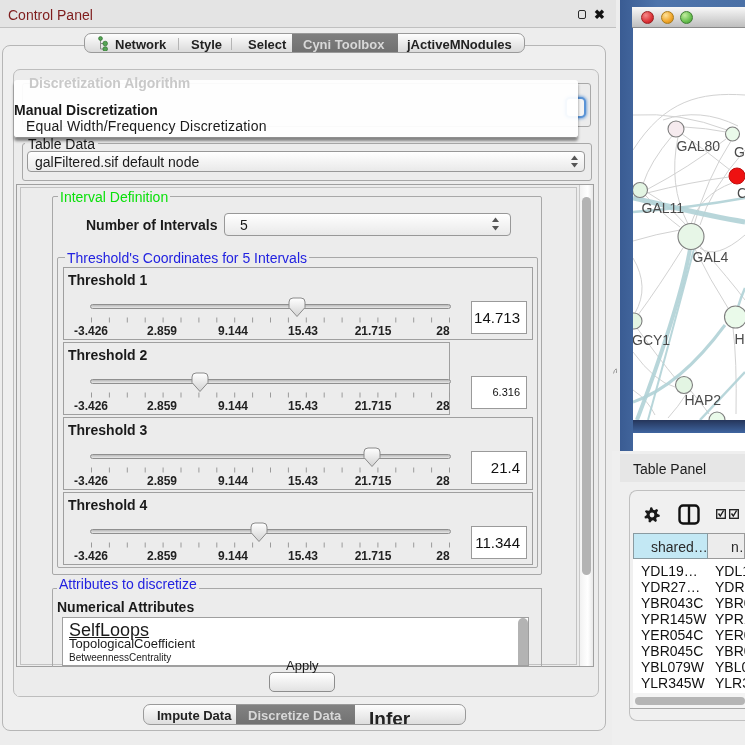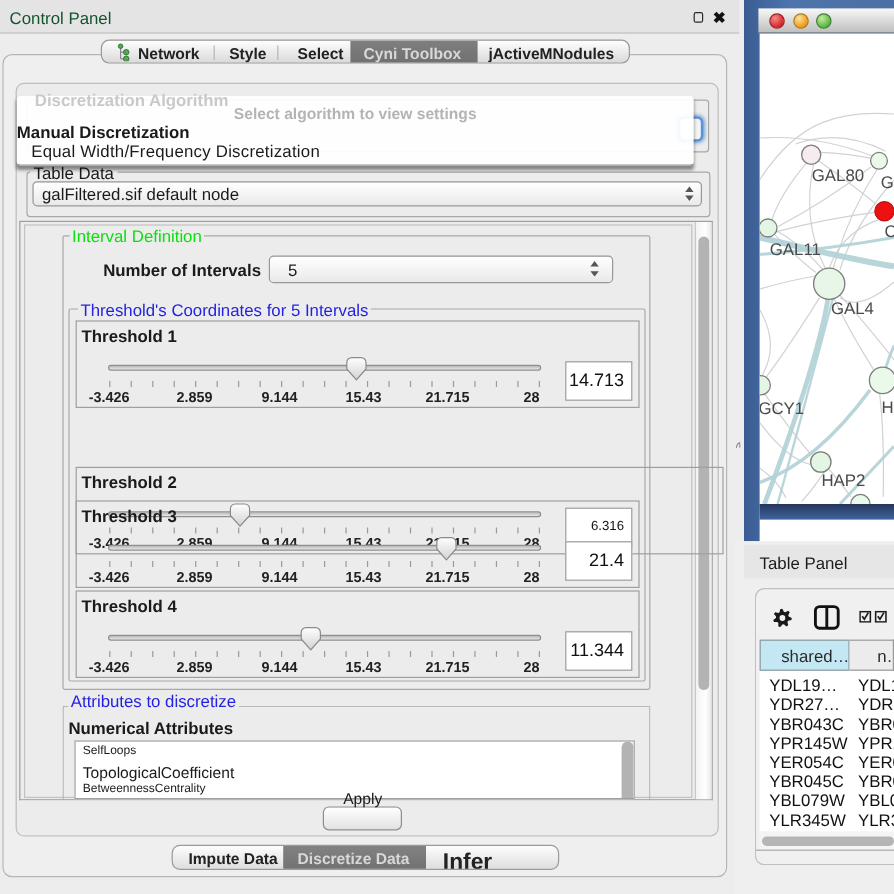--- a/index.html
+++ b/index.html
@@ -6,21 +6,21 @@
 body{width:745px;height:745px;position:relative;overflow:hidden;
   font-family:"Liberation Sans",sans-serif;background:#ededed;}
 .abs{position:absolute;}
 .b13{font-size:14px;font-weight:bold;color:#1a1a1a;}
 .n13{font-size:14px;color:#1a1a1a;}
 </style>
 </head>
 <body>
 
 <div class="abs" style="left:0;top:0;width:616px;height:27px;background:#e4e4e4;border-bottom:1px solid #c0c0c0;"></div>
-<div class="abs n13" style="left:8px;top:7px;color:#14532d;">Control Panel</div>
+<div class="abs n13" style="left:8px;top:7px;color:#7f1d1d;">Control Panel</div>
 <div class="abs" style="left:578px;top:10px;width:6px;height:7px;border:1.5px solid #2a2a2a;border-radius:2px;"></div>
 <div class="abs" style="left:594px;top:7px;font-size:13px;font-weight:bold;color:#111;">✖</div>
 
 <div class="abs" style="left:2px;top:45px;width:604px;height:686px;background:#efefef;border:1px solid #b6b6b6;border-radius:8px;box-sizing:border-box;"></div>
 
 <div class="abs" style="left:84px;top:33px;width:441px;height:20px;background:linear-gradient(#fefefe,#dadada);border:1px solid #9a9a9a;border-radius:7px;box-sizing:border-box;overflow:hidden;">
   <div class="abs" style="left:207px;top:0;width:106px;height:20px;background:linear-gradient(#7f7f7f,#6f6f6f);"></div>
   <div class="abs" style="left:93px;top:4px;width:1px;height:12px;background:#b5b5b5;"></div>
   <div class="abs" style="left:146px;top:4px;width:1px;height:12px;background:#b5b5b5;"></div>
   <div class="abs b13" style="font-size:13px;left:30px;top:3px;color:#222;">Network</div>
@@ -109,21 +109,21 @@
     <defs>
         <linearGradient id="thg267" x1="0" y1="0" x2="0" y2="1">
           <stop offset="0" stop-color="#ffffff"></stop>
           <stop offset="1" stop-color="#d2d2d2"></stop>
         </linearGradient>
       </defs>
     <path d="M5,1 h8 a4,4 0 0 1 4,4 v5.5 L9,19.5 L1,10.5 V5 a4,4 0 0 1 4,-4 Z" fill="url(#thg267)" stroke="#8a8a8a" stroke-width="1"></path>
   </svg>
   <div class="abs" style="left:407px;top:33px;width:56px;height:33px;background:#ffffff;border:1px solid #9a9a9a;box-sizing:border-box;text-align:right;padding-right:6px;font-size:15px;color:#111;line-height:31px;">14.713</div>
 </div>
-<div class="abs" style="left:63px;top:342px;width:540px;height:73px;border:1px solid #9f9f9f;box-sizing:border-box;margin-top:47px;">
+<div class="abs" style="left:63px;top:342px;width:387px;height:73px;border:1px solid #9f9f9f;box-sizing:border-box;">
   <div class="abs b13" style="left:4px;top:4px;">Threshold 2</div>
   <div class="abs" style="left:26px;top:36px;width:361px;height:5px;background:linear-gradient(#b9b9b9,#e8e8e8);border:1px solid #8f8f8f;border-radius:3px;box-sizing:border-box;"></div>
   <svg class="abs" style="left:26px;top:49px;" width="361" height="7" viewBox="0 0 361 7">
       <line x1="1.5" y1="0.5" x2="1.5" y2="5.5" stroke="#9a9a9a" stroke-width="1"></line>
       <line x1="19.4" y1="0.5" x2="19.4" y2="5.5" stroke="#9a9a9a" stroke-width="1"></line>
       <line x1="37.3" y1="0.5" x2="37.3" y2="5.5" stroke="#9a9a9a" stroke-width="1"></line>
       <line x1="55.2" y1="0.5" x2="55.2" y2="5.5" stroke="#9a9a9a" stroke-width="1"></line>
       <line x1="73.1" y1="0.5" x2="73.1" y2="5.5" stroke="#9a9a9a" stroke-width="1"></line>
       <line x1="91.0" y1="0.5" x2="91.0" y2="5.5" stroke="#9a9a9a" stroke-width="1"></line>
       <line x1="108.9" y1="0.5" x2="108.9" y2="5.5" stroke="#9a9a9a" stroke-width="1"></line>
@@ -243,40 +243,39 @@
       </defs>
     <path d="M5,1 h8 a4,4 0 0 1 4,4 v5.5 L9,19.5 L1,10.5 V5 a4,4 0 0 1 4,-4 Z" fill="url(#thg492)" stroke="#8a8a8a" stroke-width="1"></path>
   </svg>
   <div class="abs" style="left:407px;top:33px;width:56px;height:33px;background:#ffffff;border:1px solid #9a9a9a;box-sizing:border-box;text-align:right;padding-right:6px;font-size:15px;color:#111;line-height:31px;">11.344</div>
 </div>
 
 <div class="abs" style="left:52px;top:588px;width:490px;height:79px;border:1px solid #a8a8a8;border-top-left-radius:2px;box-sizing:border-box;border-bottom:none;"></div>
 <div class="abs" style="left:57px;top:576px;background:#ececec;padding:0 2px;font-size:14px;color:#2222e0;">Attributes to discretize</div>
 <div class="abs b13" style="left:57px;top:599px;">Numerical Attributes</div>
 <div class="abs" style="left:62px;top:617px;width:467px;height:49px;background:#ffffff;border:1px solid #9f9f9f;box-sizing:border-box;overflow:hidden;">
-  <div class="abs n13" style="font-size:10px;left:6px;top:2px;">SelfLoops</div>
+  <div class="abs n13" style="font-size:18px;left:6px;top:2px;text-decoration:underline;">SelfLoops</div>
   <div class="abs n13" style="font-size:13px;left:6px;top:18px;">TopologicalCoefficient</div>
   <div class="abs n13" style="font-size:10px;left:6px;top:34px;">BetweennessCentrality</div>
   <div class="abs" style="left:455px;top:0px;width:10px;height:60px;background:#b3b3b3;border-radius:5px 5px 0 0;"></div>
 </div>
 
 <div class="abs" style="left:17px;top:667px;width:576px;height:29px;background:#ececec;"></div>
 <div class="abs" style="left:269px;top:672px;width:66px;height:20px;background:linear-gradient(#ffffff,#e2e2e2);border:1px solid #8d8d8d;border-radius:5px;box-sizing:border-box;"></div>
 <div class="abs n13" style="font-size:13px;left:286px;top:658px;">Apply</div>
 
 <div class="abs" style="left:143px;top:704px;width:323px;height:21px;background:linear-gradient(#fdfdfd,#dedede);border:1px solid #9a9a9a;border-radius:7px;box-sizing:border-box;overflow:hidden;">
   <div class="abs" style="left:92px;top:0;width:119px;height:21px;background:linear-gradient(#828282,#707070);"></div>
   <div class="abs b13" style="font-size:13px;left:13px;top:3px;color:#222;">Impute Data</div>
   <div class="abs b13" style="font-size:13px;left:104px;top:3px;color:#d8d8d8;">Discretize Data</div>
   <div class="abs b13" style="font-size:19px;left:225px;top:3px;color:#222;">Infer Network</div>
 </div>
 
 <div class="abs" style="left:14px;top:80px;width:564px;height:57px;background:rgba(255,255,255,0.94);border-radius:3px;border-bottom:1px solid #8f8f8f;box-shadow:0 3px 3px rgba(0,0,0,0.45);"></div>
 <div class="abs" style="left:14px;top:80px;width:564px;height:56px;">
-  <div class="abs" style="left:0;top:7px;width:564px;text-align:center;font-size:13px;color:#b4b4b4;font-weight:bold;">Select algorithm to view settings</div>
   <div class="abs b13" style="left:0px;top:22px;">Manual Discretization</div>
   <div class="abs n13" style="left:0px;top:38px;letter-spacing:0.2px;padding-left:12px;">Equal Width/Frequency Discretization</div>
 </div>
 
 <svg class="abs" style="left:613px;top:368px;" width="7" height="6" viewBox="0 0 7 6">
     <path d="M0.5,5.5 Q1,2 3.2,0.8 Q3.8,2.5 3.4,5" fill="none" stroke="#909090" stroke-width="0.9"></path>
   </svg>
 
 <div class="abs" style="left:620px;top:0;width:125px;height:451px;background:linear-gradient(to right,#3a5c93,#4e74ab 30%,#4a70a6);"></div>
 <div class="abs" style="left:632px;top:7px;width:113px;height:21px;background:linear-gradient(#f8f8f8,#bfbfbf);border-bottom:1px solid #8a8a8a;box-sizing:border-box;"></div>

